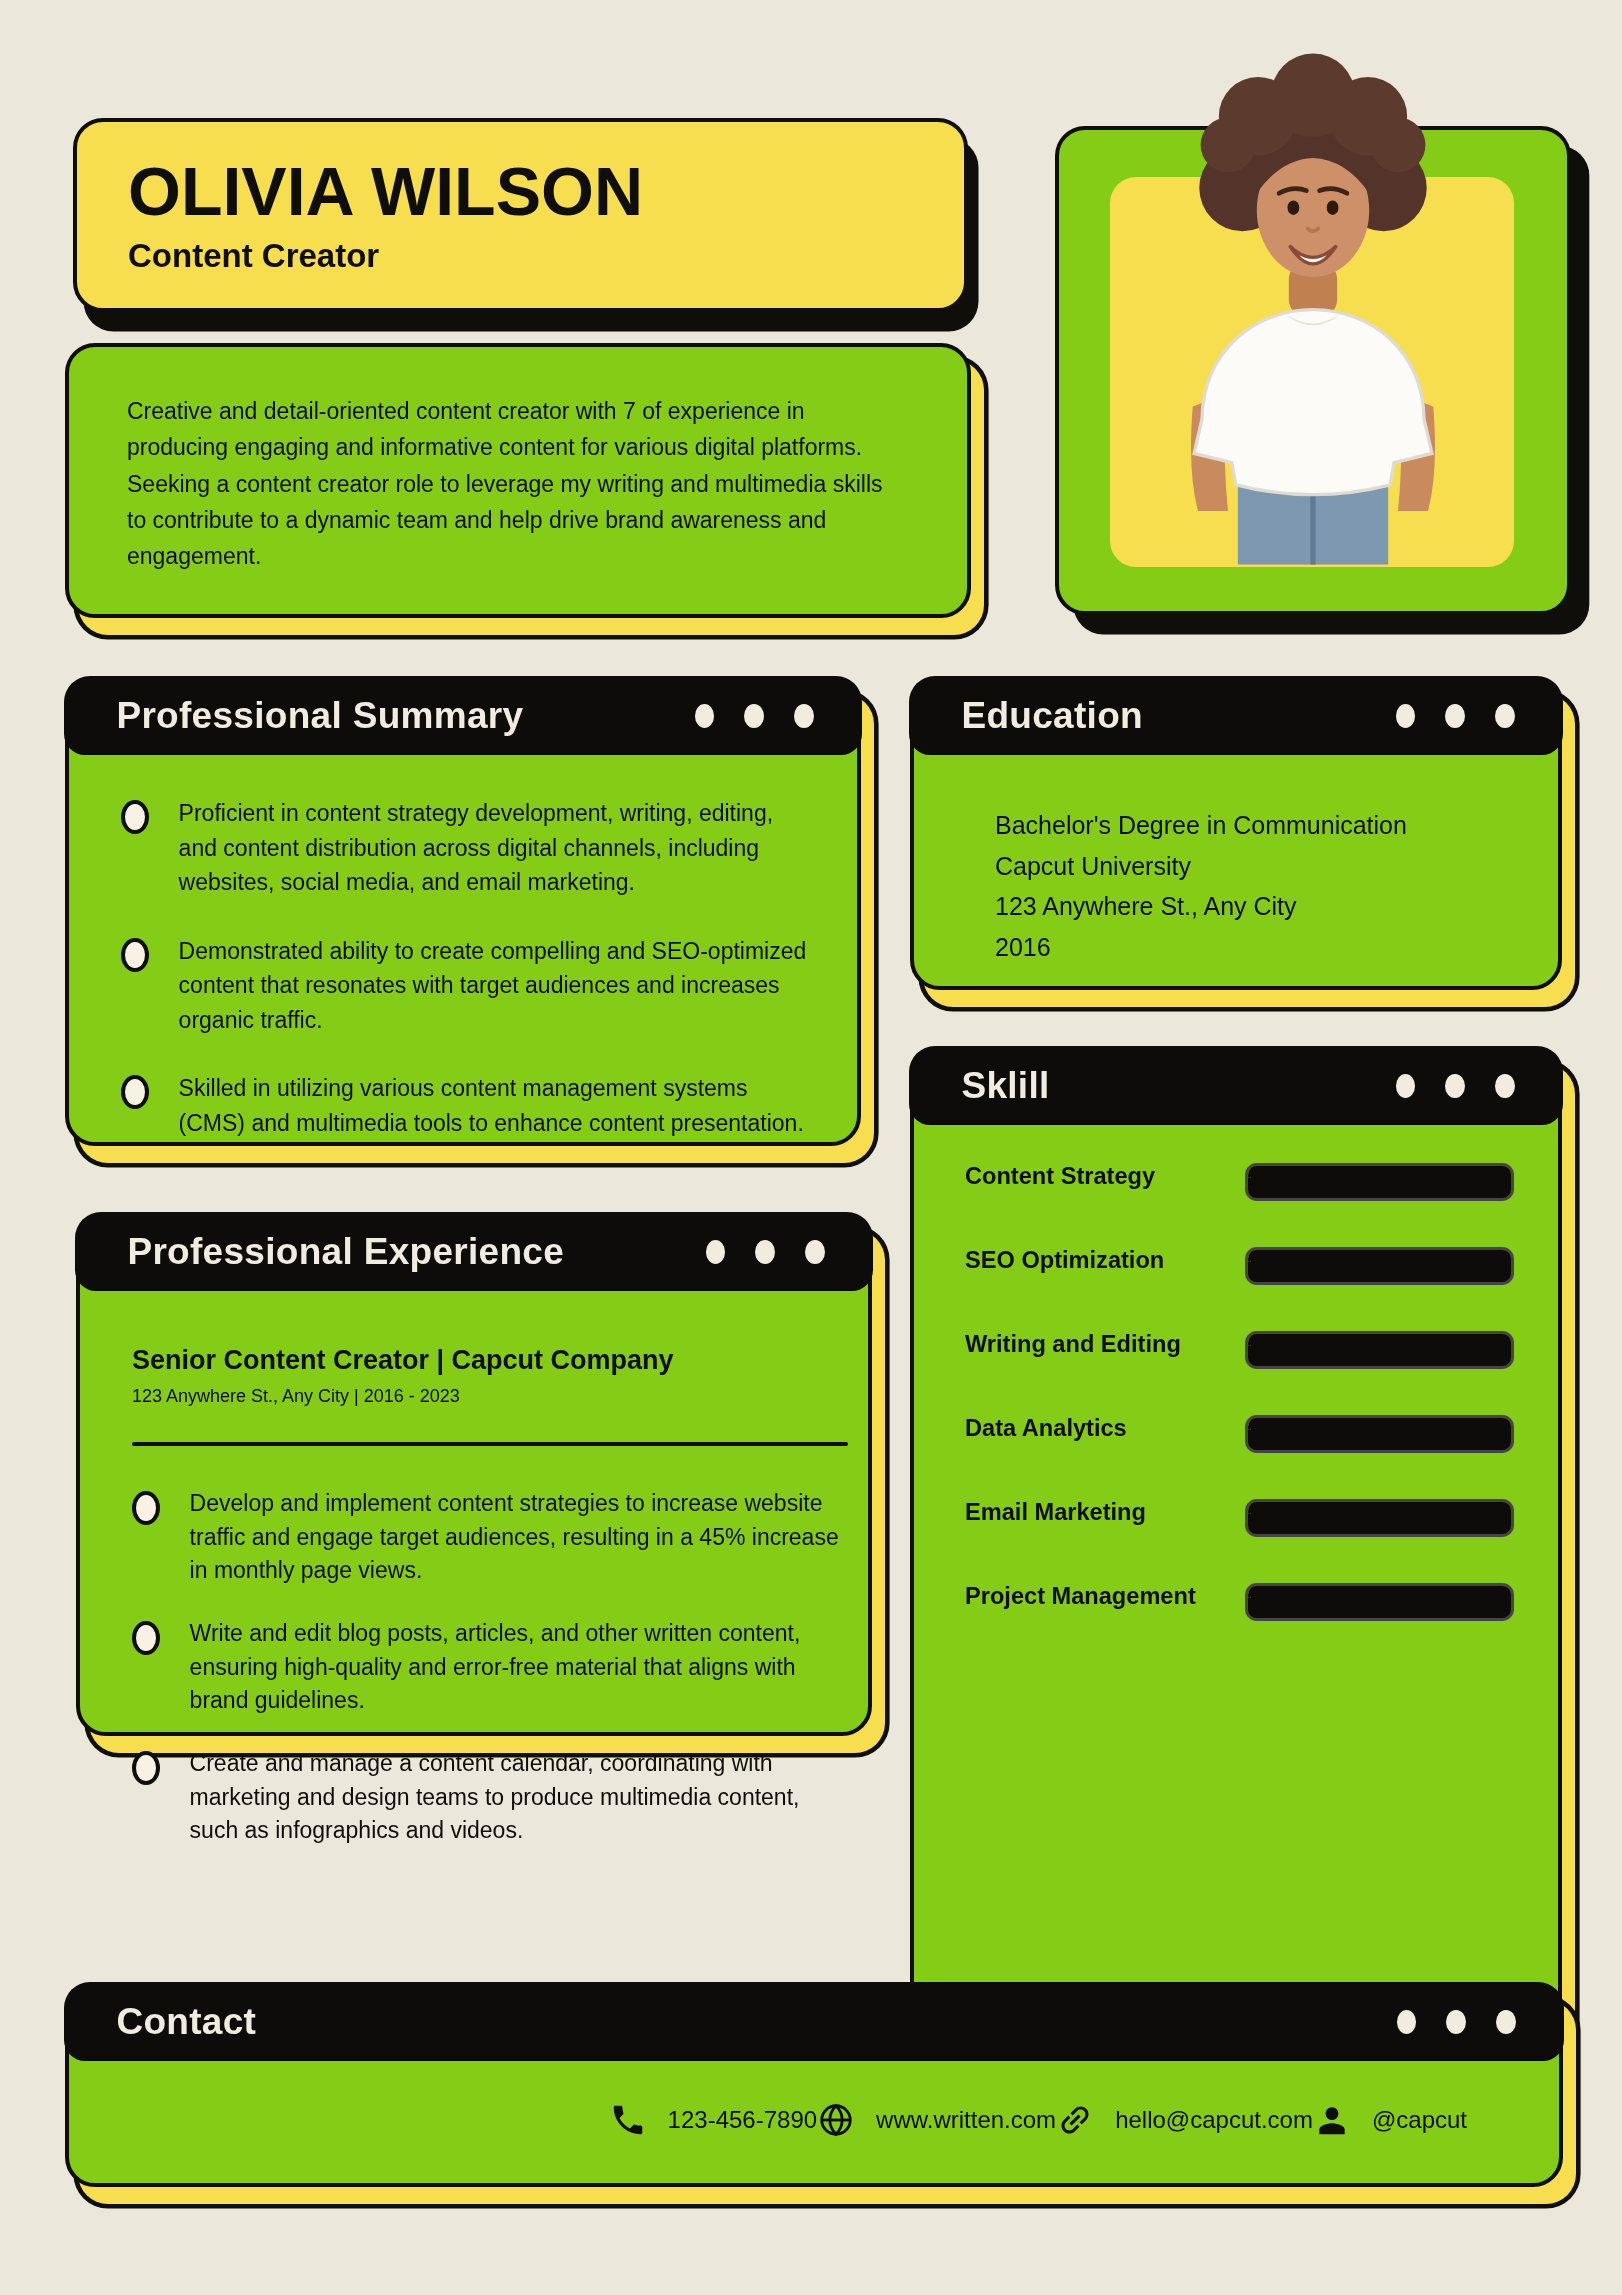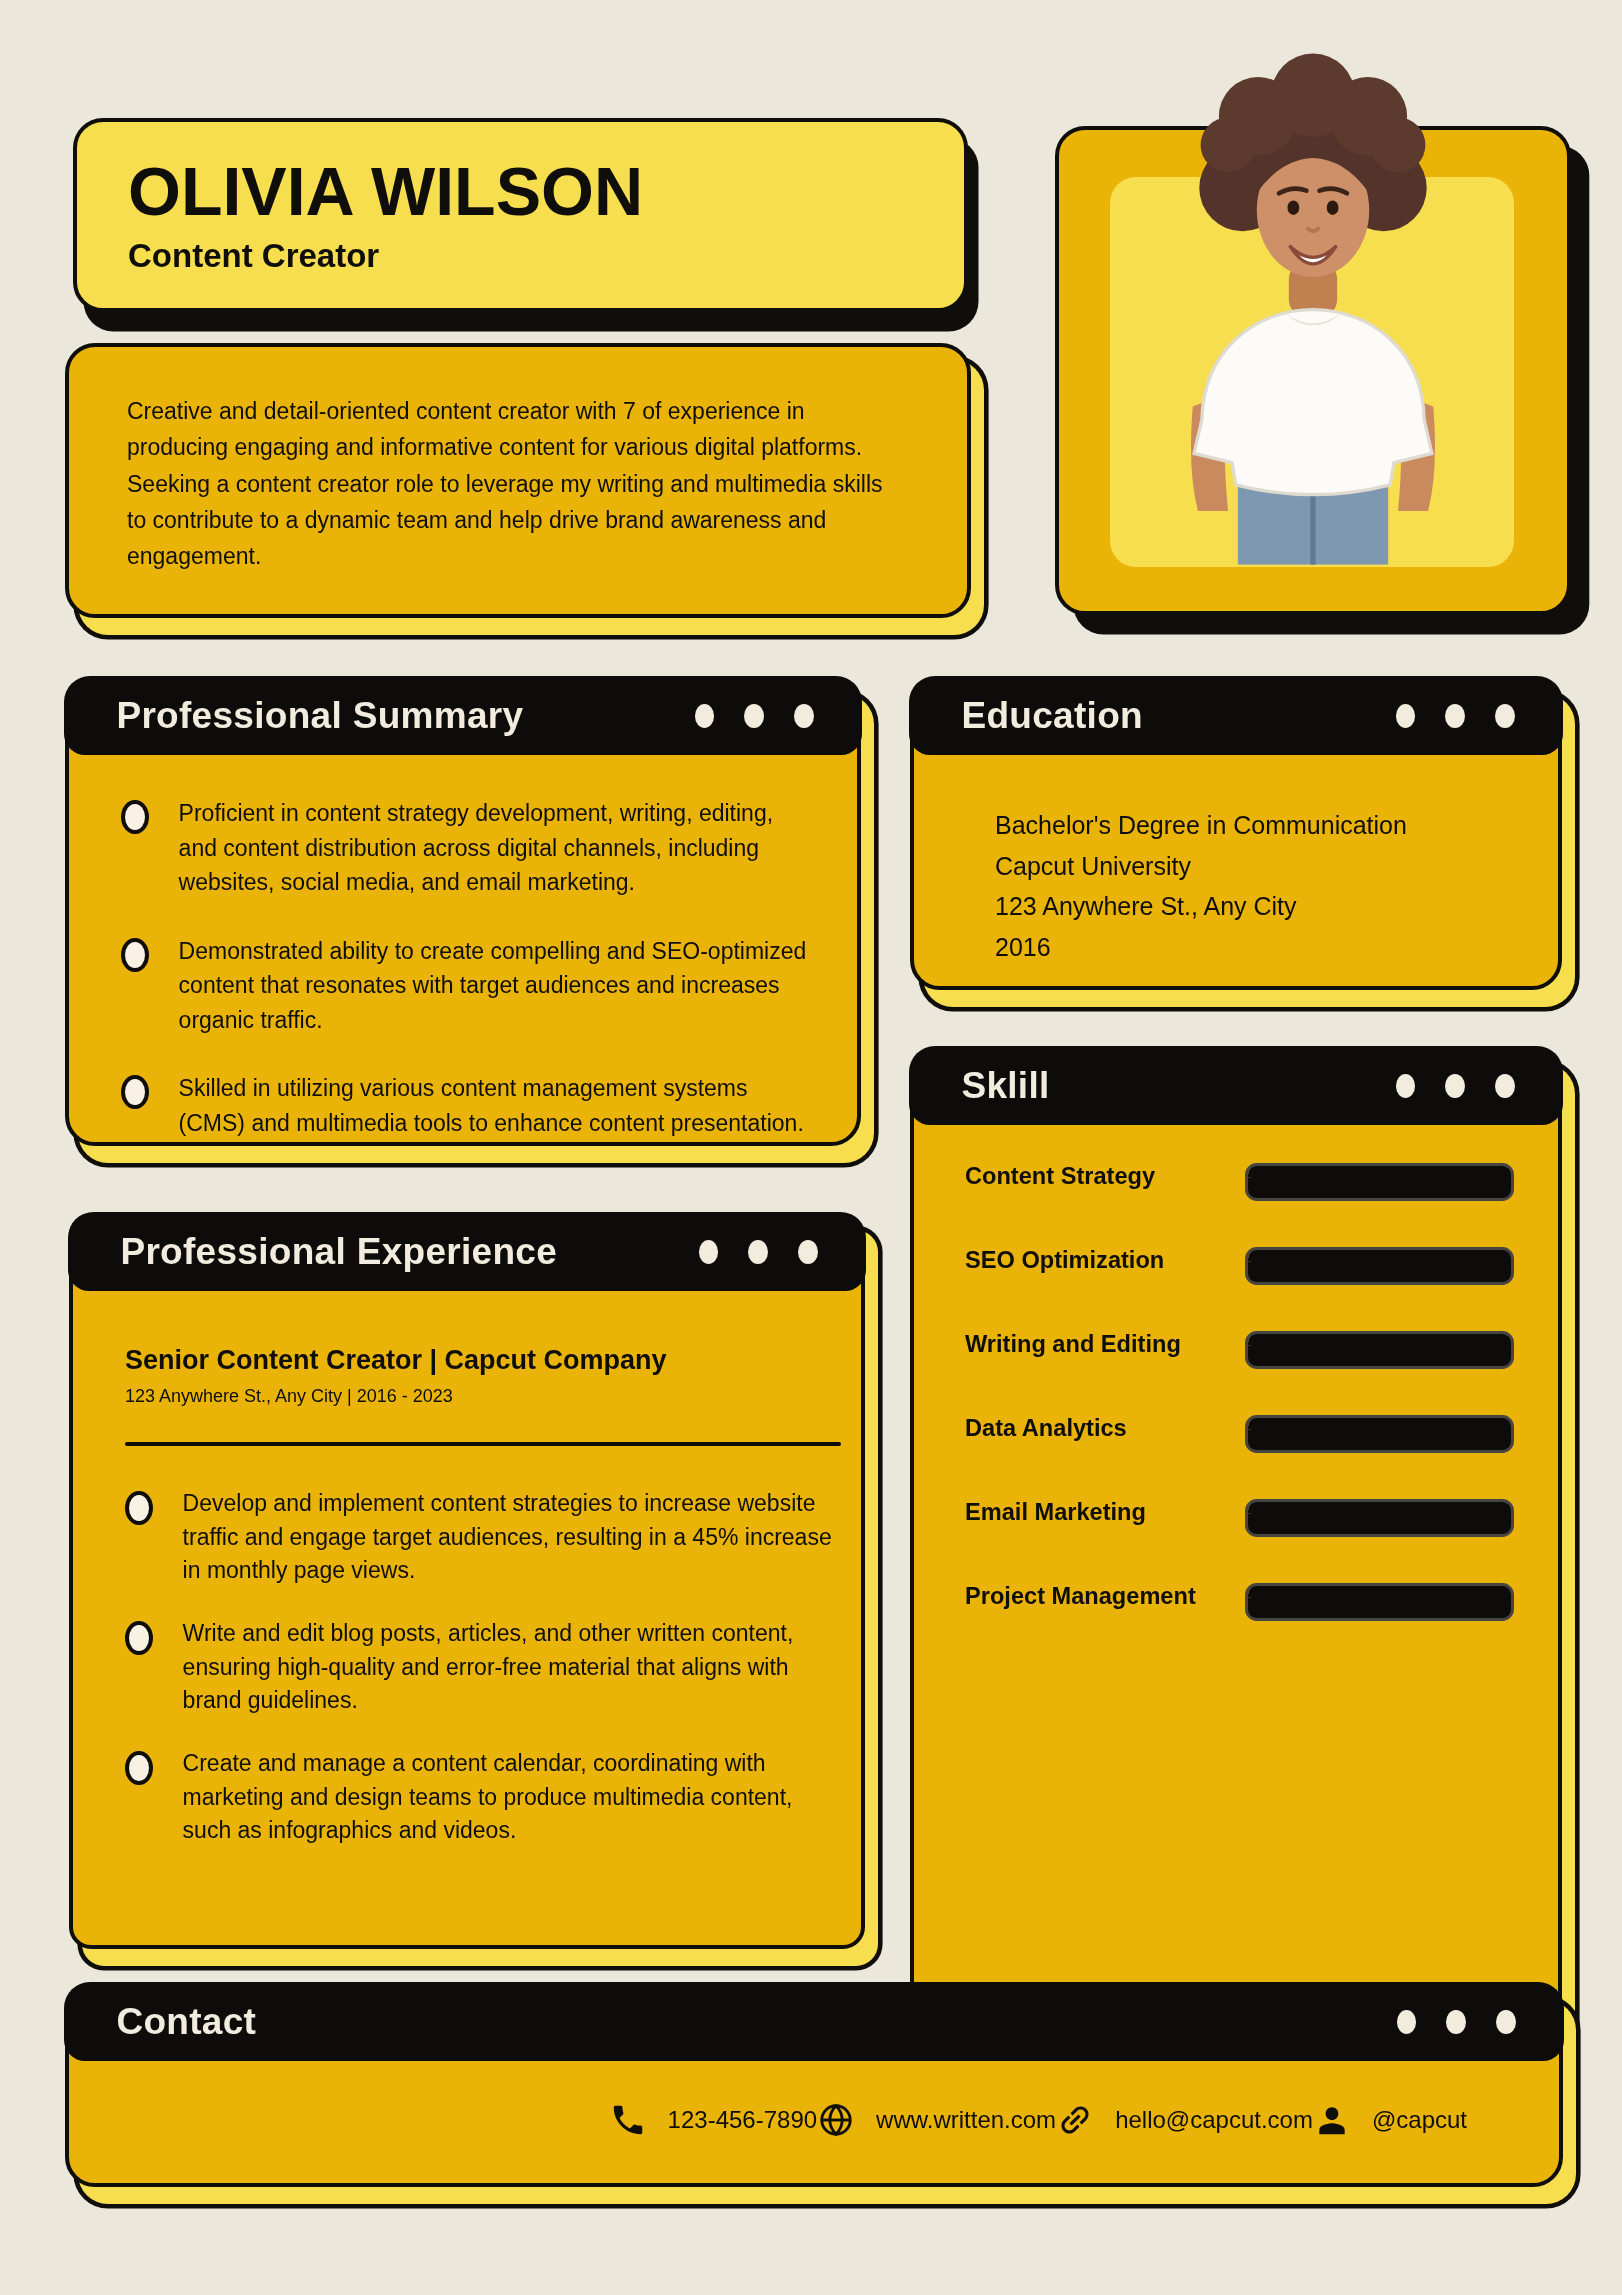--- a/index.html
+++ b/index.html
@@ -3,21 +3,21 @@
 <meta charset="utf-8">
 <style>
   html,body { margin:0; padding:0; background:#e4dfd3; }
   .page {
     position:relative; width:1623px; height:2295px;
     background:#ece7db; overflow:hidden;
     font-family:"Liberation Sans","DejaVu Sans",sans-serif;
     color:#0f0e0b;
   }
   .card {
-    position:absolute; background:#eab308;
+    position:absolute; background:#84cc16;
     border:4.6px solid #0f0e0b; border-radius:30px;
     box-sizing:border-box;
   }
   .shadow-ink    { box-shadow:10.5px 19.6px 0 0 #0f0e0b; }
   .shadow-ink-br { box-shadow:18.3px 19.6px 0 0 #0f0e0b; }
   .shadow-yel    { box-shadow:13px 17px 0 0 #f6de4f, 13px 17px 0 4.6px #0f0e0b; }
 
   
   .name-card { left:73px; top:118px; width:895px; height:194px;
     background:#f6de4f; padding:34px 51px; }
@@ -61,21 +61,21 @@
   .skill-card { left:910px; top:1047px; width:652px; height:1075px; }
   .skill-body { padding:38px 44px 0 51px; }
   .skill-row  { display:flex; align-items:flex-start; margin-bottom:46px; }
   .skill-label{ width:280px; flex:0 0 auto; font-size:23.6px; font-weight:600; }
   .skill-bar  { flex:1; height:38px; background:#0d0c0a; border:3.3px solid #47453f;
     border-radius:11.8px; overflow:hidden; box-sizing:border-box; }
   .skill-fill { height:100%; background:#f6de4f; border-radius:9.2px;
     border-right:3.3px solid #0d0c0a; box-sizing:border-box; }
 
   
-  .exp-card { left:69px; top:1213px; width:796px; height:736px;border-radius:22px; }
+  .exp-card { left:76px; top:1213px; width:796px; height:523px; }
   .exp-body { padding:54px 20px 0 52px; }
   .exp-role { font-size:27px; font-weight:700; }
   .exp-meta { font-size:18px; font-weight:500; margin-top:9.2px; }
   .divider  { height:4.6px; background:#0f0e0b; border-radius:2.6px; margin:35px 0 41px; }
   .exp-body .bullet-item { margin-bottom:30px; }
   .exp-body .bullet-text { line-height:1.45; }
 
   
   .contact-card { left:65px; top:1983px; width:1498px; height:204px; }
   .contact-body { display:flex; align-items:center; justify-content:flex-end;

